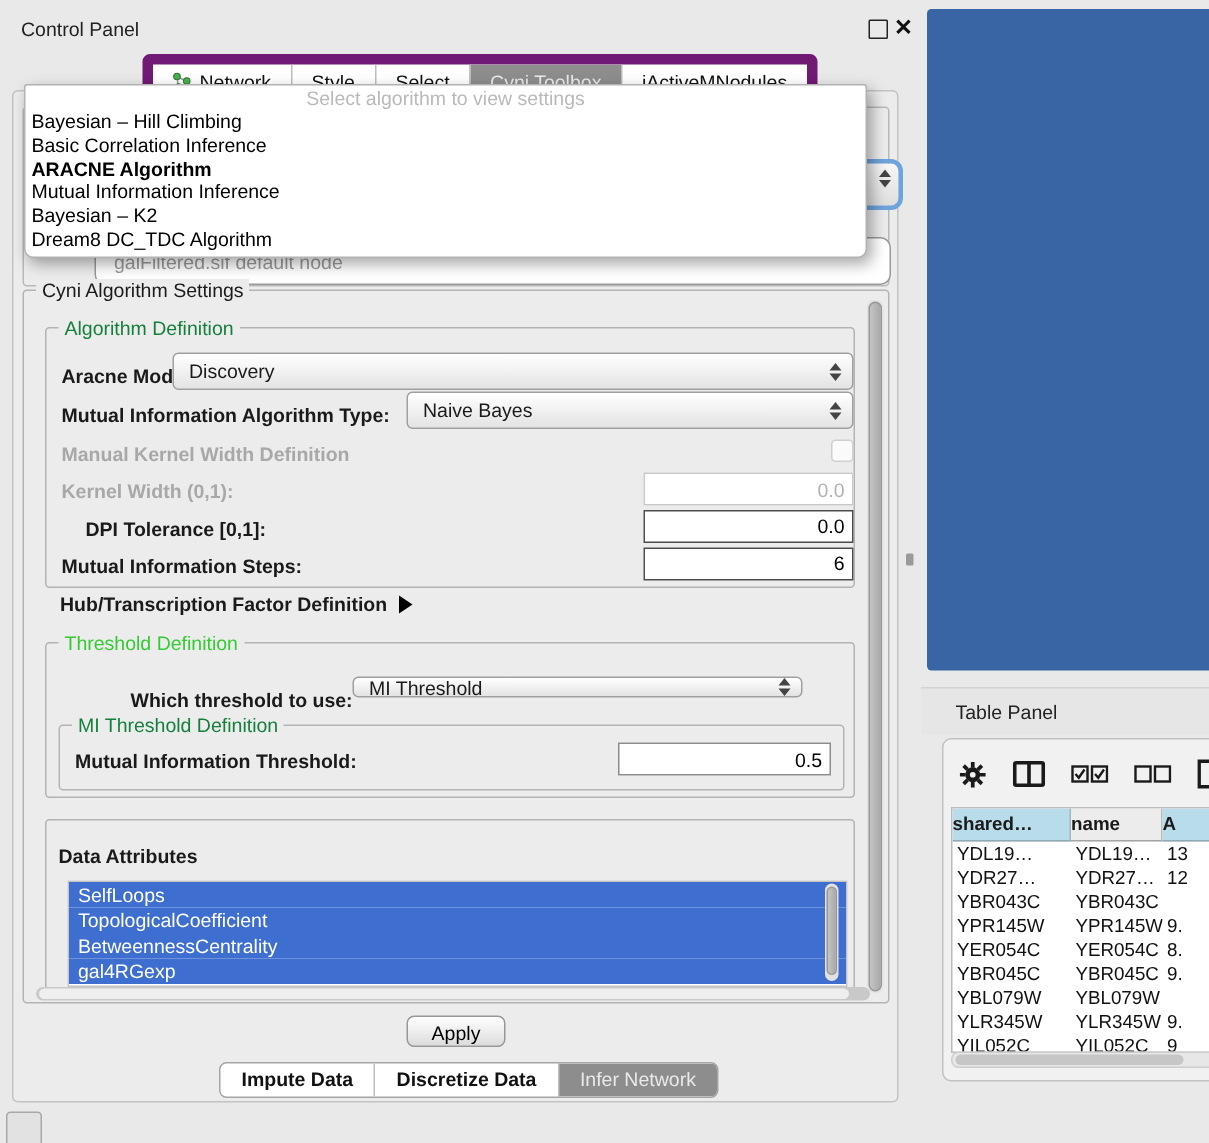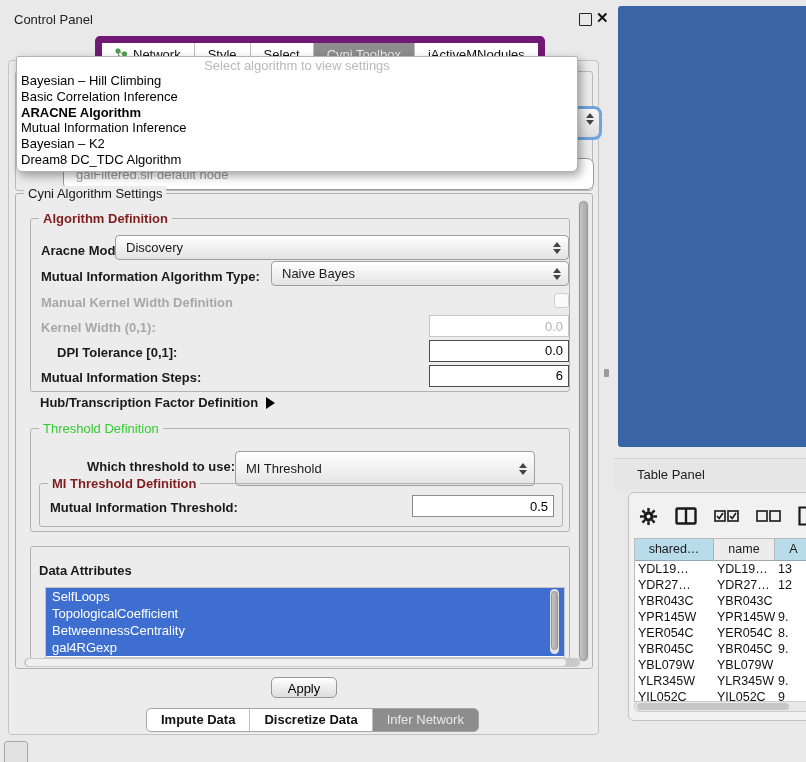--- a/index.html
+++ b/index.html
@@ -31,21 +31,21 @@
   
   .popup{position:absolute;left:16px;top:56px;width:560px;height:114px;background:#fff;border:1px solid #b2b2b2;
          border-radius:2px 2px 6px 6px;box-shadow:3px 4px 10px rgba(0,0,0,.35);z-index:50;}
   .popup-placeholder{text-align:center;color:#b9b9b9;font-size:13px;padding-top:1px;height:15px;}
   .popup-item{font-size:13px;line-height:15.8px;padding-left:4px;white-space:nowrap;color:#000;}
   .popup-item.sel{font-weight:bold;}
 
   
   .group{position:absolute;border:1px solid #b3b3b3;border-radius:3px;}
   .legend{position:absolute;top:-8px;left:8px;background:#ececec;padding:0 4px;font-size:13px;white-space:nowrap;}
-  .legend.blue{color:#7f1d1d;font-weight:bold;}
+  .legend.blue{color:#15803d;}
   .legend.green{color:#33cc33;}
 
   .lbl{position:absolute;font-weight:bold;font-size:13px;white-space:nowrap;}
   .lbl.dis{color:#a8a8a8;}
 
   .combo{position:absolute;background:linear-gradient(#ffffff,#e3e3e3);border:1px solid #9f9f9f;border-radius:4px;
          display:flex;align-items:center;padding-left:10px;box-sizing:border-box;font-size:13px;}
   .combo .arrows{position:absolute;right:7px;top:0;height:100%;display:flex;flex-direction:column;justify-content:center;gap:2px;}
   .combo .arrows i{display:block;width:0;height:0;border-left:4px solid transparent;border-right:4px solid transparent;}
   .combo .arrows i.up{border-bottom:5px solid #444;}
@@ -86,21 +86,21 @@
   
   .net-frame{position:absolute;left:618px;top:6px;width:188px;height:441px;background:#3a65a5;border-radius:3px 0 0 3px;}
 
   
   .tp-titlebar{position:absolute;left:614px;top:458px;width:192px;height:31px;background:#e6e6e6;border-top:1px solid #d2d2d2;}
   .tp-title{position:absolute;left:23px;top:8px;font-size:13px;color:#222;}
   .tp-body{position:absolute;left:628px;top:492px;width:186px;height:227px;background:#f1f1f1;border:1px solid #c2c2c2;border-radius:6px;}
   .tp-toolbar{position:absolute;left:10px;top:10px;height:26px;display:flex;align-items:center;gap:17px;}
   .tp-table{position:absolute;left:5px;top:45px;width:178px;height:162px;overflow:hidden;background:#fff;border:1px solid #bcbcbc;}
   .th-row{display:flex;height:22px;}
-  .th-cell{box-sizing:border-box;font-size:12.5px;text-align:center;line-height:21px;border-right:1px solid #9db6c2;border-bottom:1px solid #8fa8b4;overflow:hidden;white-space:nowrap;}
+  .th-cell{box-sizing:border-box;font-size:12.5px;line-height:21px;border-right:1px solid #9db6c2;border-bottom:1px solid #8fa8b4;overflow:hidden;white-space:nowrap;font-weight:bold;}
   .th-cell.blue{background:#b9dcea;}
   .th-cell.gray{background:#ececec;border-right:1px solid #b9b9b9;border-bottom:1px solid #a5a5a5;}
   .tr-row{display:flex;height:16px;font-size:12.5px;line-height:16px;color:#111;}
   .tr-cell{box-sizing:border-box;padding-left:3px;overflow:hidden;white-space:nowrap;}
   .tp-hscroll{position:absolute;left:5px;top:208px;width:178px;height:11px;background:#e7e7e7;border:1px solid #cdcdcd;border-radius:5px;box-sizing:border-box;}
   .tp-hscroll .thumb{position:absolute;left:2px;top:1px;width:152px;height:7px;background:#c6c6c6;border-radius:4px;}
 </style>
 </head>
 <body>
 
@@ -191,21 +191,21 @@
       </div>
 
       <div class="hub-row">
         <span>Hub/Transcription Factor Definition</span><span class="tri"></span>
       </div>
 
       <div class="group" style="left:14px;top:234px;width:538px;height:102px;">
         <span class="legend green">Threshold Definition</span>
 
         <span class="lbl" style="left:56px;top:30px;">Which threshold to use:</span>
-        <div class="combo" style="left:204px;top:22px;width:300px;height:35px;align-items:center;">
+        <div class="combo" style="left:204px;top:22px;width:300px;height:14px;align-items:center;">
           <span>MI Threshold</span>
           <span class="arrows">
               <i class="up"></i>
               <i class="down"></i>
             </span>
         </div>
 
         <div class="group" style="left:8px;top:54px;width:522px;height:42px;">
           <span class="legend blue">MI Threshold Definition</span>
           <span class="lbl" style="left:10px;top:16px;">Mutual Information Threshold:</span>

